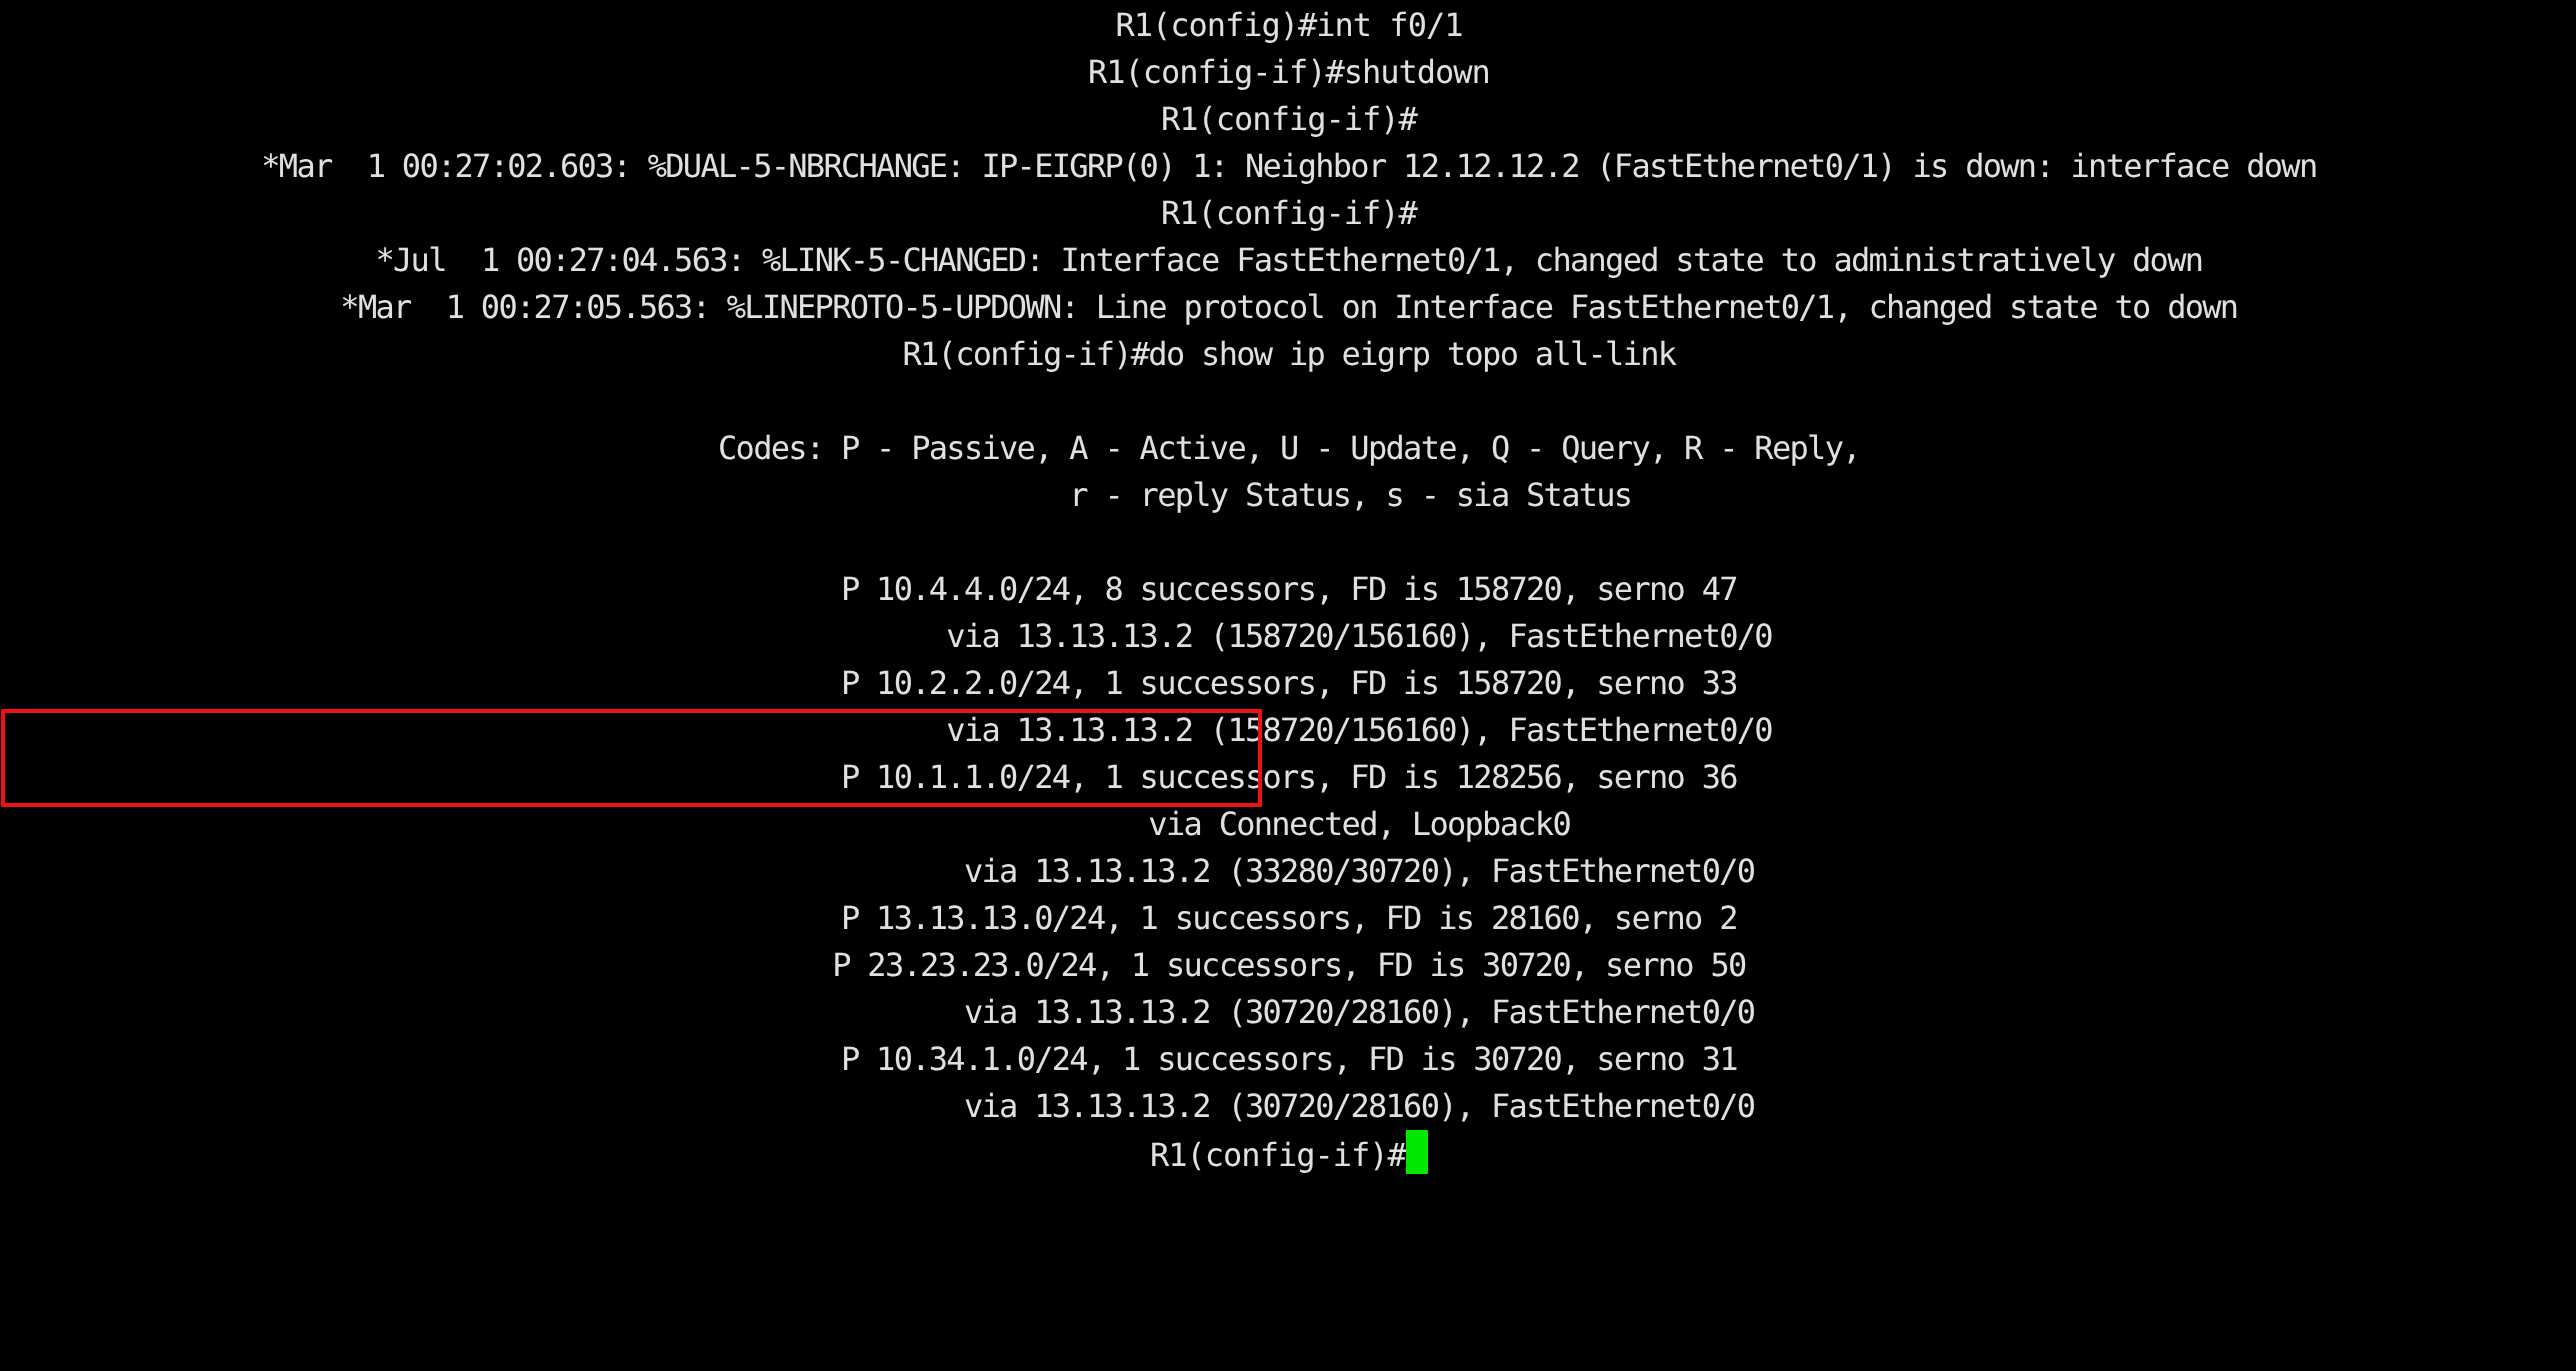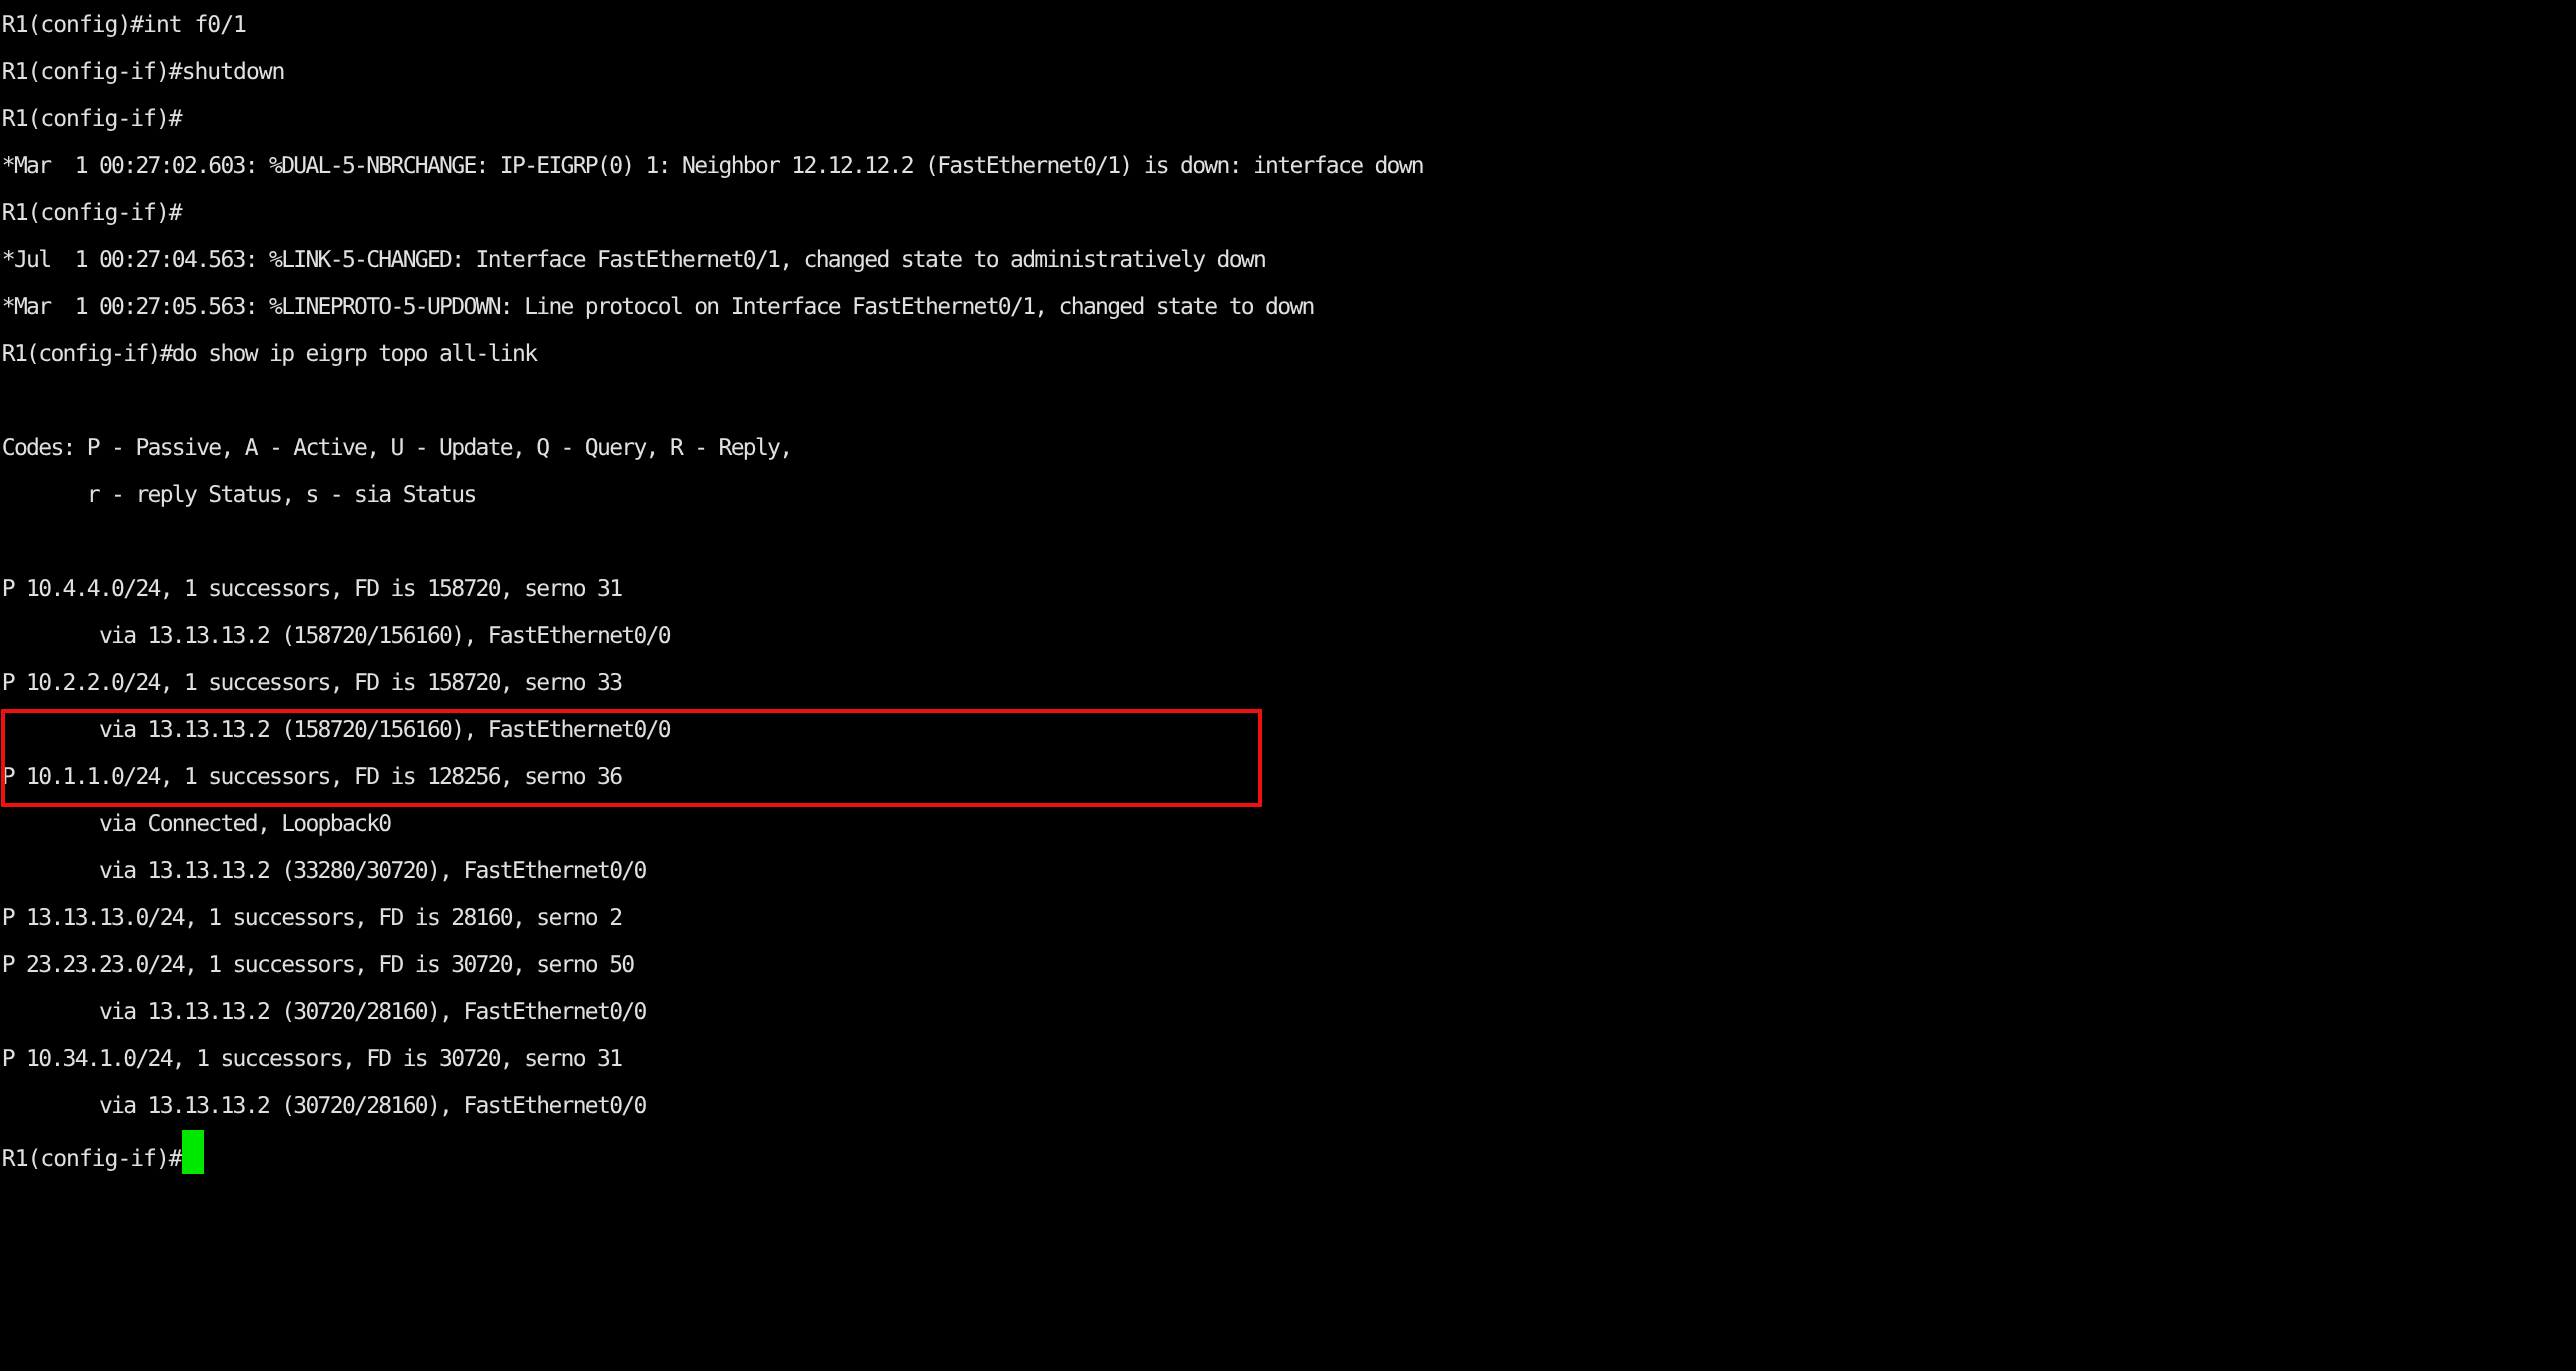--- a/index.html
+++ b/index.html
@@ -25,28 +25,29 @@
     position: absolute;
     left: 0;
     top: 0;
     width: 2576px;
     height: 1371px;
     padding: 1.8px 0 0 1.8px;
     box-sizing: border-box;
   }
   .line {
     font-family: "DejaVu Sans Mono", monospace;
-    font-size: 23px;
+    font-size: 32px;
     line-height: 47px;
     height: 47px;
     color: #e0e0e0;
     white-space: pre;
     letter-spacing: -1.7px;
     font-weight: 400;
     text-rendering: geometricPrecision;
+    text-align: center;
   }
   .line.blank {
     color: transparent;
   }
   .prompt-line {
     letter-spacing: -1px;
   }
   .cursor-line {
     position: relative;
     letter-spacing: -1px;
@@ -81,21 +82,21 @@
     <div class="line prompt-line">R1(config-if)#</div>
     <div class="line">*Mar  1 00:27:02.603: %DUAL-5-NBRCHANGE: IP-EIGRP(0) 1: Neighbor 12.12.12.2 (FastEthernet0/1) is down: interface down</div>
     <div class="line prompt-line">R1(config-if)#</div>
     <div class="line">*Jul  1 00:27:04.563: %LINK-5-CHANGED: Interface FastEthernet0/1, changed state to administratively down</div>
     <div class="line">*Mar  1 00:27:05.563: %LINEPROTO-5-UPDOWN: Line protocol on Interface FastEthernet0/1, changed state to down</div>
     <div class="line">R1(config-if)#do show ip eigrp topo all-link</div>
     <div class="line blank"></div>
     <div class="line">Codes: P - Passive, A - Active, U - Update, Q - Query, R - Reply,</div>
     <div class="line">       r - reply Status, s - sia Status</div>
     <div class="line blank"></div>
-    <div class="line">P 10.4.4.0/24, 1 successors, FD is 158720, serno 31</div>
+    <div class="line">P 10.4.4.0/24, 8 successors, FD is 158720, serno 47</div>
     <div class="line">        via 13.13.13.2 (158720/156160), FastEthernet0/0</div>
     <div class="line">P 10.2.2.0/24, 1 successors, FD is 158720, serno 33</div>
     <div class="line">        via 13.13.13.2 (158720/156160), FastEthernet0/0</div>
     <div class="line">P 10.1.1.0/24, 1 successors, FD is 128256, serno 36</div>
     <div class="line">        via Connected, Loopback0</div>
     <div class="line">        via 13.13.13.2 (33280/30720), FastEthernet0/0</div>
     <div class="line">P 13.13.13.0/24, 1 successors, FD is 28160, serno 2</div>
     <div class="line">P 23.23.23.0/24, 1 successors, FD is 30720, serno 50</div>
     <div class="line">        via 13.13.13.2 (30720/28160), FastEthernet0/0</div>
     <div class="line">P 10.34.1.0/24, 1 successors, FD is 30720, serno 31</div>

